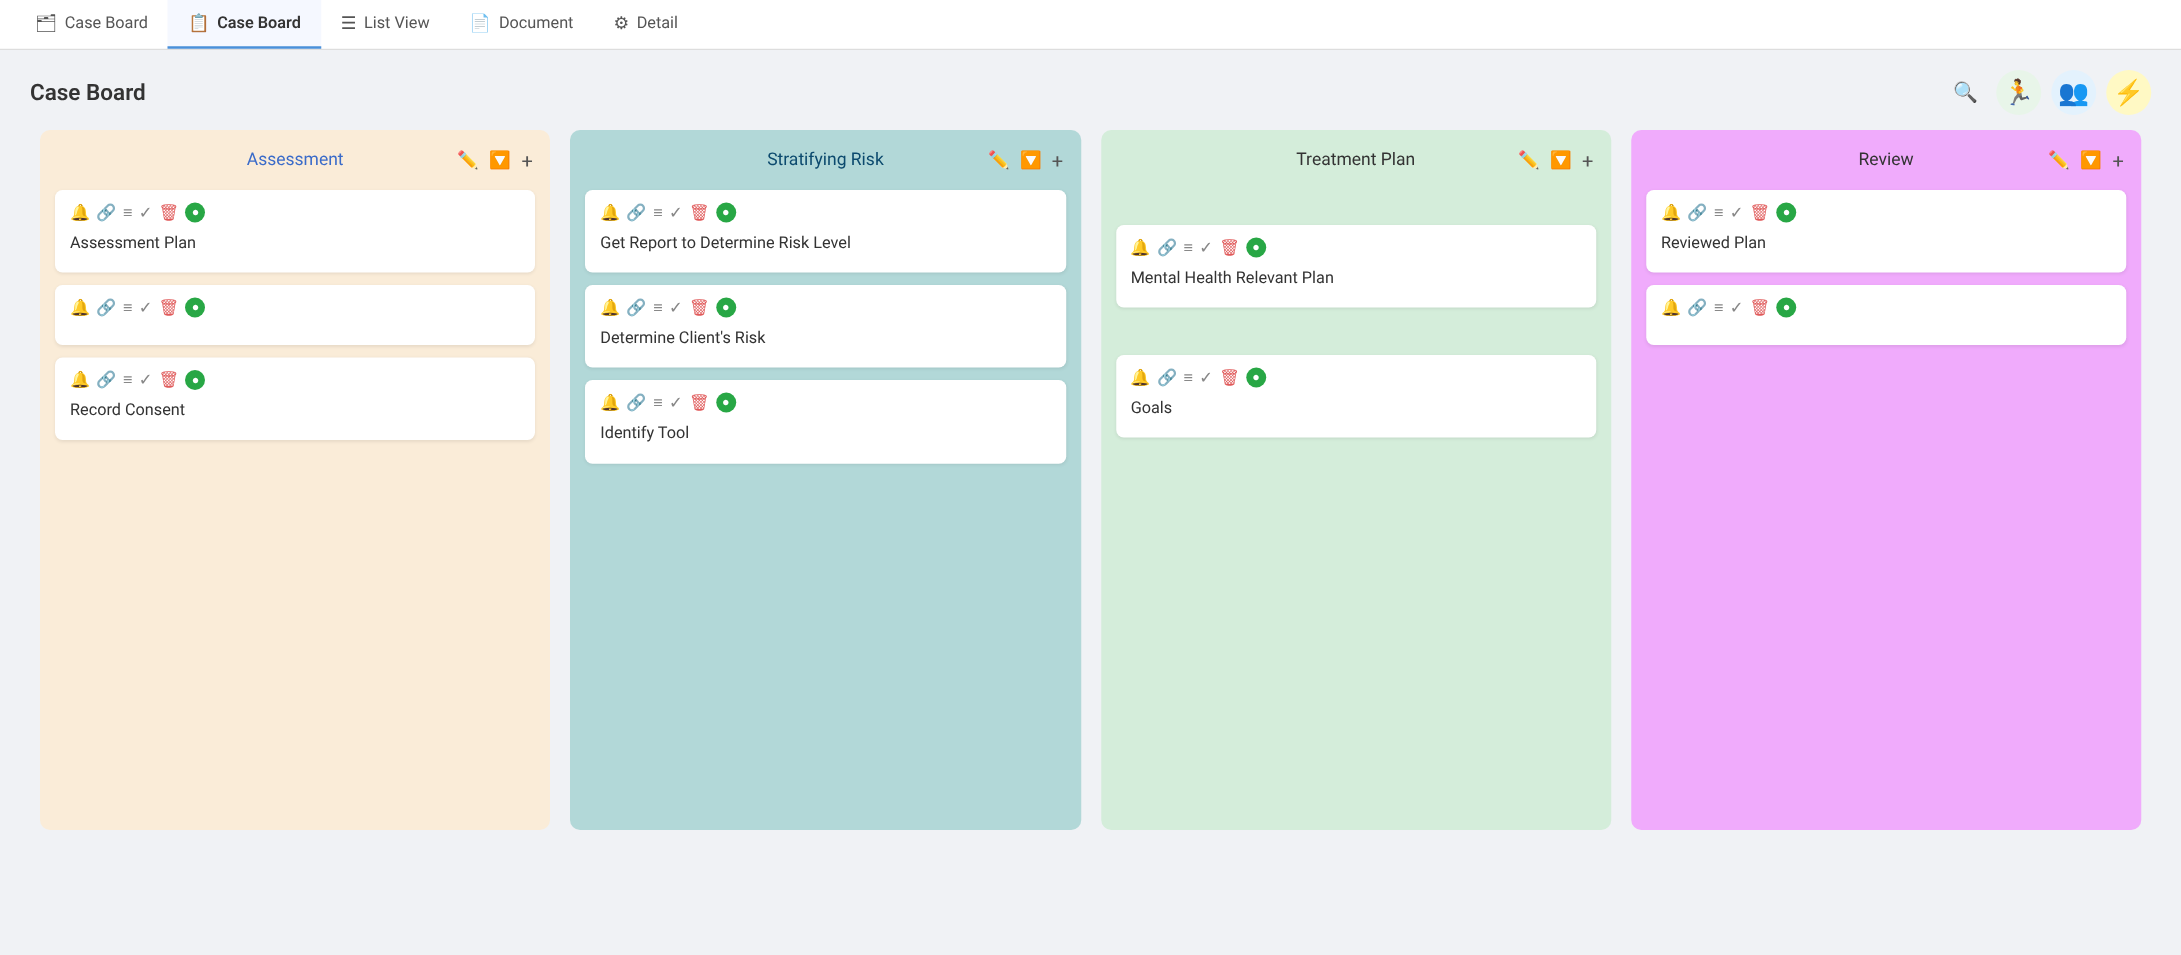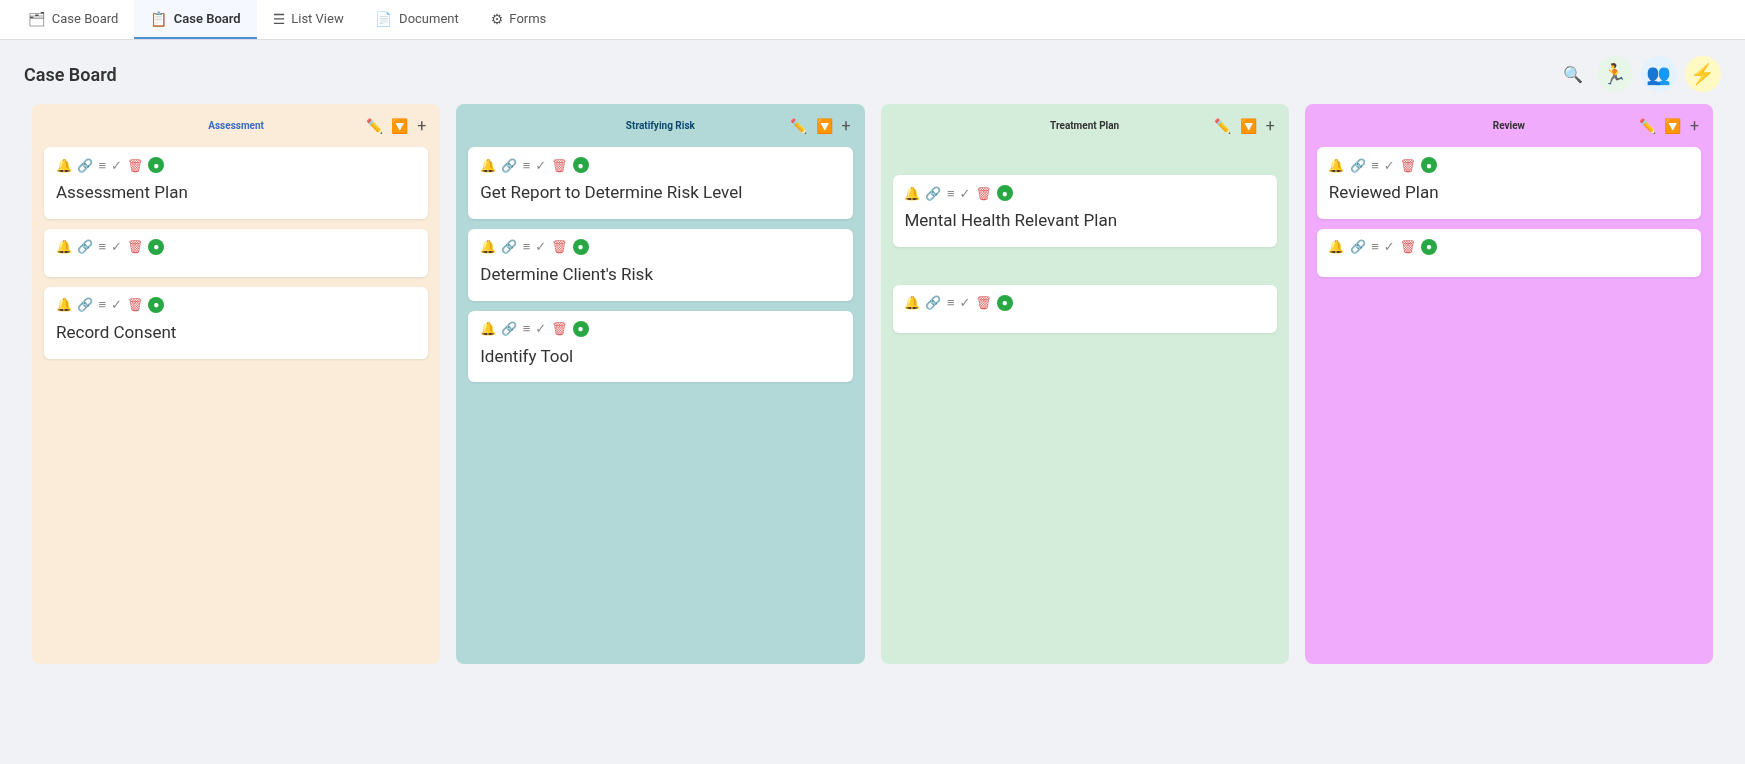--- a/index.html
+++ b/index.html
@@ -103,22 +103,22 @@
 
     
     .col-header {
       display: flex;
       align-items: center;
       justify-content: center;
       margin-bottom: 16px;
       position: relative;
     }
     .col-title {
-      font-size: 10px;
-      font-weight: 700;
+      font-size: 14px;
+      font-weight: 400;
       text-align: center;
       flex: 1;
     }
     .col-assessment .col-title { color: #3a6bc9; }
     .col-stratifying .col-title { color: #0c4a6e; }
     .col-treatment .col-title { color: #333; }
     .col-review .col-title { color: #333; }
 
     .col-actions {
       display: flex;
@@ -163,21 +163,21 @@
       border-radius: 50%;
       background: #28a745;
       display: inline-flex;
       align-items: center;
       justify-content: center;
       color: #fff;
       font-size: 10px;
       font-weight: bold;
     }
     .card-title {
-      font-size: 17px;
+      font-size: 13px;
       color: #333;
       line-height: 1.4;
     }
   </style>
 </head>
 <body>
 
 <div class="tab-bar">
   <div class="tab-item">
     <span class="tab-icon">🗂</span>
@@ -190,21 +190,21 @@
   <div class="tab-item">
     <span class="tab-icon">☰</span>
     <span>List View</span>
   </div>
   <div class="tab-item">
     <span class="tab-icon">📄</span>
     <span>Document</span>
   </div>
   <div class="tab-item">
     <span class="tab-icon">⚙</span>
-    <span>Forms</span>
+    <span>Detail</span>
   </div>
 </div>
 
 <div class="page-header">
   <h1 class="page-title">Case Board</h1>
   <div class="header-icons">
     <button class="header-icon-btn">
       <span>🔍</span>
     </button>
     <div class="avatar-circle" style="background:#e8f5e9;">
@@ -330,20 +330,21 @@
     </div>
     <div class="board-card">
       <div class="card-icons">
         <span class="card-icon icon-bell">🔔</span>
         <span class="card-icon icon-link">🔗</span>
         <span class="card-icon icon-list">≡</span>
         <span class="card-icon icon-check">✓</span>
         <span class="card-icon icon-trash">🗑</span>
         <span class="icon-circle-green">●</span>
       </div>
+      <div class="card-title">Goals</div>
     </div>
   </div>
 
   <div class="board-column col-review">
     <div class="col-header">
       <span class="col-title">Review</span>
       <div class="col-actions">
         <span class="col-action-icon">✏️</span>
         <span class="col-action-icon">🔽</span>
         <span class="col-action-icon plus">+</span>

